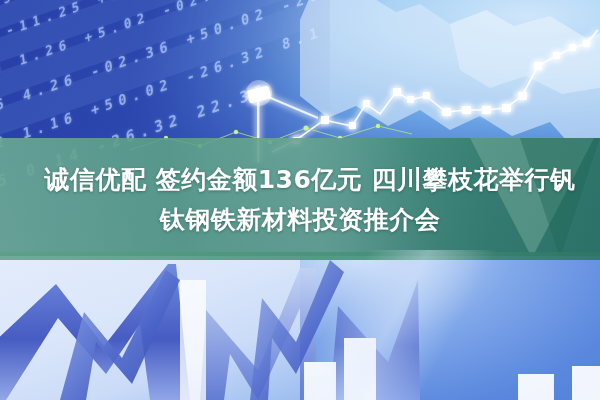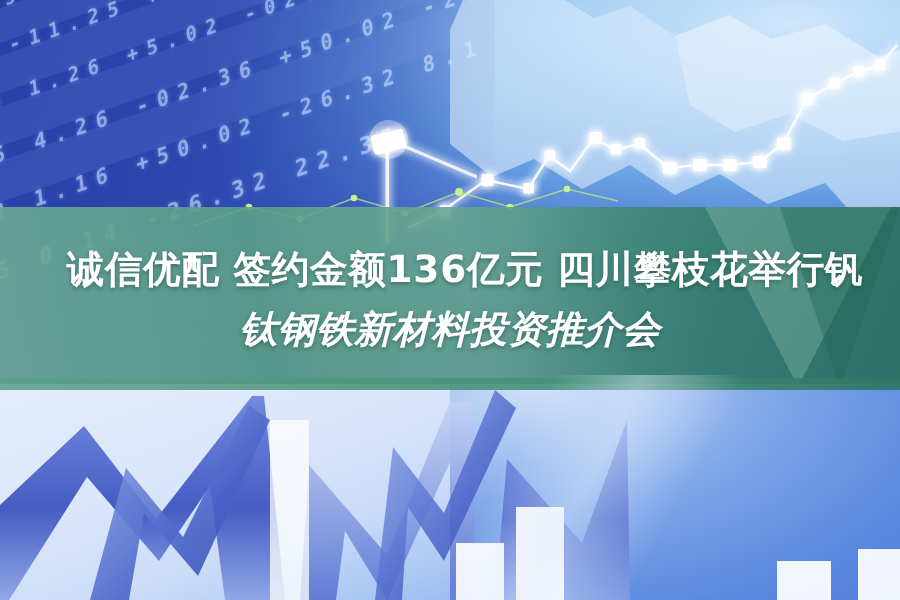--- a/index.html
+++ b/index.html
@@ -150,21 +150,21 @@
     text-align: center;
     color: #ffffff;
     font-weight: 700;
     font-size: 25px;
     line-height: 40px;
     letter-spacing: .5px;
     text-shadow: 0 1px 3px rgba(20,60,50,.45);
     font-family: "DejaVu Sans", "Liberation Sans", sans-serif;
   }
   .headline .l1 { display: block; padding-left: 20px; }
-  .headline .l2 { display: block; font-style: italic; }
+  .headline .l2 { display: block; }
 </style>
 </head>
 <body>
 
 <div id="stage">
 
   <div class="sky"></div>
   <div class="sky-dark-left"></div>
 
   <div class="ticker-wrap">

